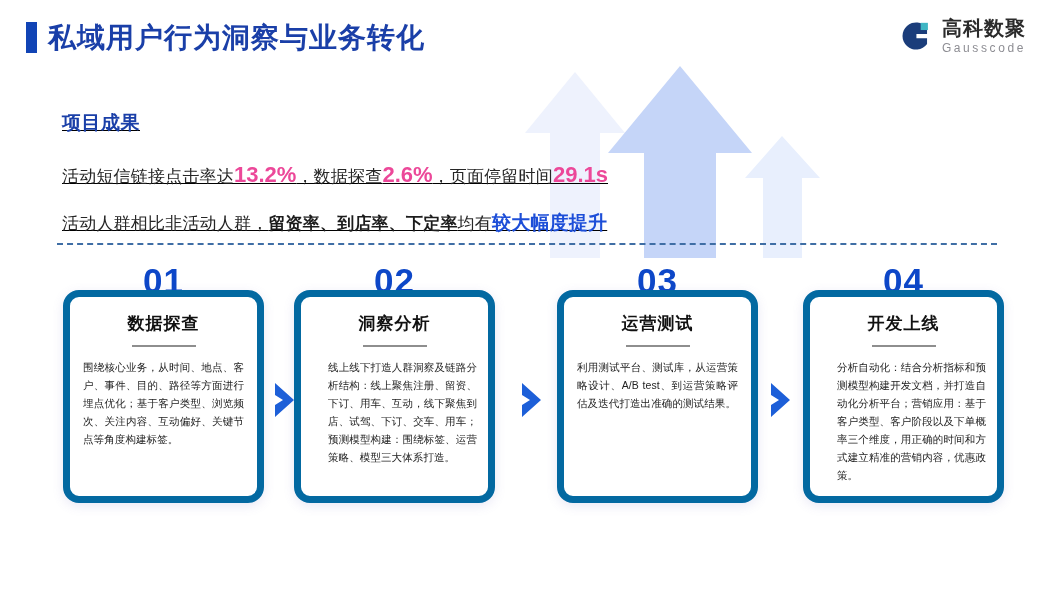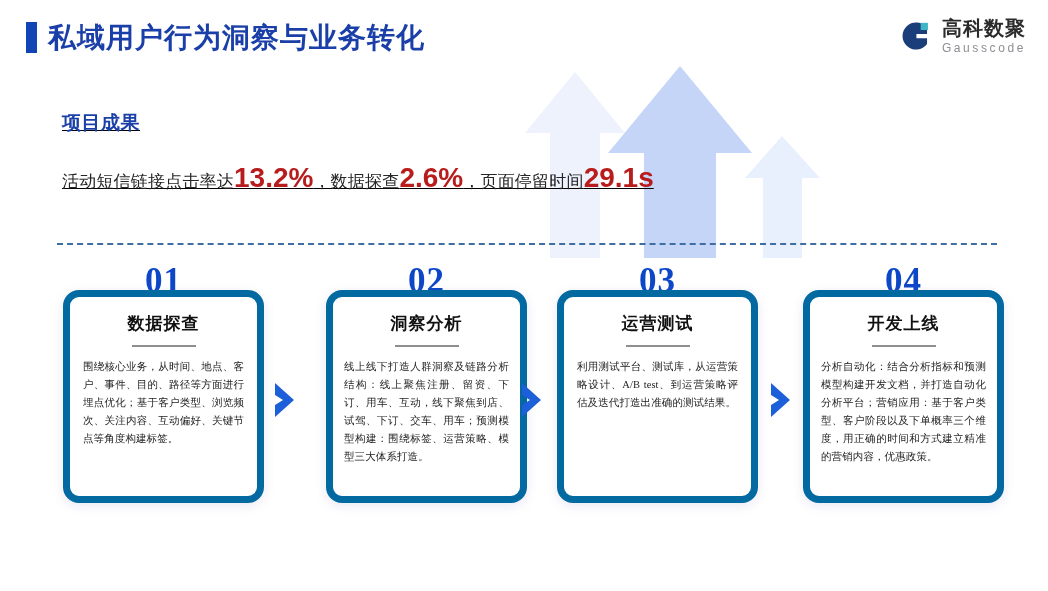--- a/index.html
+++ b/index.html
@@ -87,41 +87,41 @@
     margin: 0 0 26px 0;
   }
   .result-line {
     font-size: 17px;
     color: #262626;
     margin-bottom: 22px;
     white-space: nowrap;
     letter-spacing: 0.2px;
   }
   .metric {
-    color: #b91c1c;
-    font-weight: bold;
-    font-size: 28px;
+    color: #ec4899;
+    font-weight: bold;
+    font-size: 22px;
     letter-spacing: 0;
   }
   .strong-black { font-weight: bold; color: #1c1c1c; }
   .strong-blue  { font-weight: bold; color: #1d4ed8; font-size: 19px; }
 
   
   #divider {
     position: absolute;
     left: 57px; top: 243px;
     width: 940px;
     border-top: 2px dashed #3f6ea5;
   }
 
   
   #steps {
     position: absolute;
     left: 0; top: 262px;
-    width: 830px; height: 250px; font-family: Liberation Serif, serif;
+    width: 830px; height: 250px;
   }
   .step {
     position: absolute;
     top: 0;
     width: 201px;
     height: 248px;
   }
   .step-number {
     position: absolute;
     left: 0; top: 0;
@@ -159,21 +159,21 @@
     margin: 10px auto 0 auto;
   }
   .step-body {
     margin: 11px 13px 0 13px;
     font-size: 10.5px;
     line-height: 18px;
     color: #232323;
     text-align: justify;
     letter-spacing: 0.1px;
   }
-  .step-body.wide { margin-left: 11px; margin-right: 11px; }
+  .step-body.wide { margin-left: 27px; margin-right: 11px; }
 
   .chevron {
     position: absolute;
     top: 121px;
     width: 26px; height: 34px;
   }
 </style>
 </head>
 <body>
 
@@ -201,40 +201,43 @@
     <div id="page-title">私域用户行为洞察与业务转化</div>
   </div>
 
   <div id="results">
     <div id="results-heading">项目成果</div>
 
     <div class="result-line">
       <span>活动短信链接点击率达</span><span class="metric">13.2%</span><span>，数据探查</span><span class="metric">2.6%</span><span>，页面停留时间</span><span class="metric">29.1s</span>
     </div>
 
+    <div class="result-line">
+      <span>活动人群相比非活动人群，</span><span class="strong-black">留资率、到店率、下定率</span><span>均有</span><span class="strong-blue">较大幅度提升</span>
+    </div>
   </div>
 
   <div id="divider"></div>
 
   <div id="steps">
 
     <div class="step" style="left:63px">
       <div class="step-number">01</div>
       <div class="step-card">
         <div class="step-title">数据探查</div>
         <div class="step-rule"></div>
         <div class="step-body">围绕核心业务，从时间、地点、客户、事件、目的、路径等方面进行埋点优化；基于客户类型、浏览频次、关注内容、互动偏好、关键节点等角度构建标签。</div>
       </div>
     </div>
 
     <svg class="chevron" style="left:272px" viewBox="0 0 26 34" xmlns="http://www.w3.org/2000/svg">
       <polygon points="3,0 22,17 3,34 3,22 11,17 3,12" fill="#1d5fd8"></polygon>
     </svg>
 
-    <div class="step" style="left:326px">
+    <div class="step" style="left:294px">
       <div class="step-number">02</div>
       <div class="step-card">
         <div class="step-title">洞察分析</div>
         <div class="step-rule"></div>
         <div class="step-body wide">线上线下打造人群洞察及链路分析结构：线上聚焦注册、留资、下订、用车、互动，线下聚焦到店、试驾、下订、交车、用车；预测模型构建：围绕标签、运营策略、模型三大体系打造。</div>
       </div>
     </div>
 
     <svg class="chevron" style="left:519px" viewBox="0 0 26 34" xmlns="http://www.w3.org/2000/svg">
       <polygon points="3,0 22,17 3,34 3,22 11,17 3,12" fill="#1d5fd8"></polygon>

